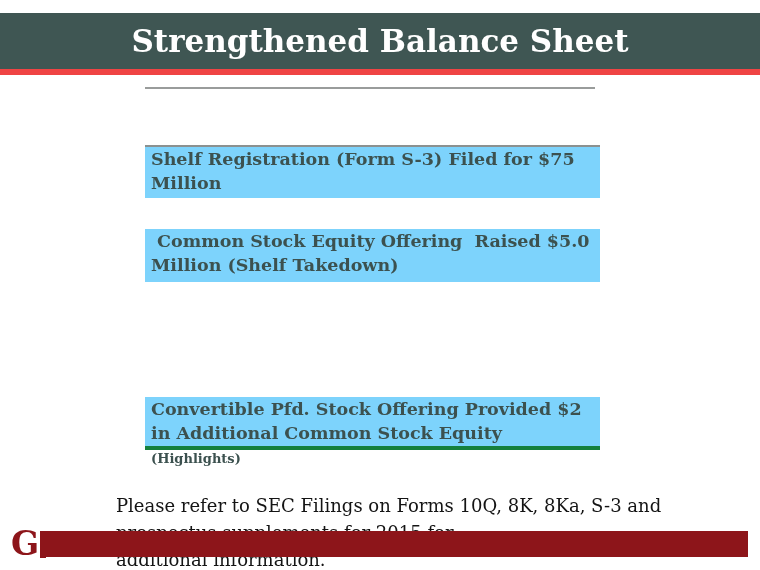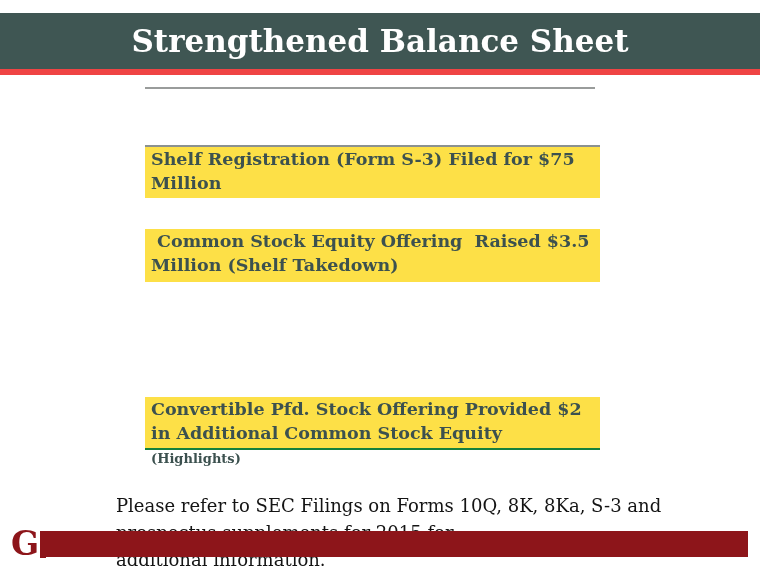--- a/index.html
+++ b/index.html
@@ -50,32 +50,32 @@
     font-size: 20px;
   }
   .subtitle .year { margin-right: 22px; }
 
   
   .box {
     position: absolute;
     left: 145px;
     width: 455px;
     height: 53px;
-    background: #fde047;
+    background: #7dd3fc;
     color: #3c514f;
     font-weight: bold;
     font-size: 17.5px;
     line-height: 1.36;
     padding: 1px 6px;
     box-sizing: border-box;
   }
   .box-1 { top: 145px; border-top: 2px solid #8b9190; }
   .box-2 { top: 229px; }
   .box-3 { top: 313px; }
-  .box-4 { top: 397px; border-bottom: 2px solid #15803d; }
+  .box-4 { top: 397px; border-bottom: 4px solid #15803d; }
   .box-text { white-space: pre-wrap; }
   .box-suffix { font-size: 13px; font-weight: bold; }
 
   
   .footnote {
     position: absolute;
     left: 103px; top: 479px;
     width: 648px;
     margin: 13px;
     color: #141414;
@@ -136,21 +136,21 @@
 
   <div class="divider"></div>
 
 
   <div class="box box-1">
     <span class="box-text">Shelf Registration (Form S-3) Filed for $75
 Million</span><span class="box-suffix"></span>
   </div>
 
   <div class="box box-2">
-    <span class="box-text"> Common Stock Equity Offering  Raised $3.5
+    <span class="box-text"> Common Stock Equity Offering  Raised $5.0
 Million (Shelf Takedown)</span><span class="box-suffix"></span>
   </div>
 
 
   <div class="box box-4">
     <span class="box-text">Convertible Pfd. Stock Offering Provided $2
 in Additional Common Stock Equity </span><span class="box-suffix">(Highlights)</span>
   </div>
 
   <p class="footnote">Please refer to SEC Filings on Forms 10Q, 8K, 8Ka, S-3 and prospectus supplements for 2015 for

